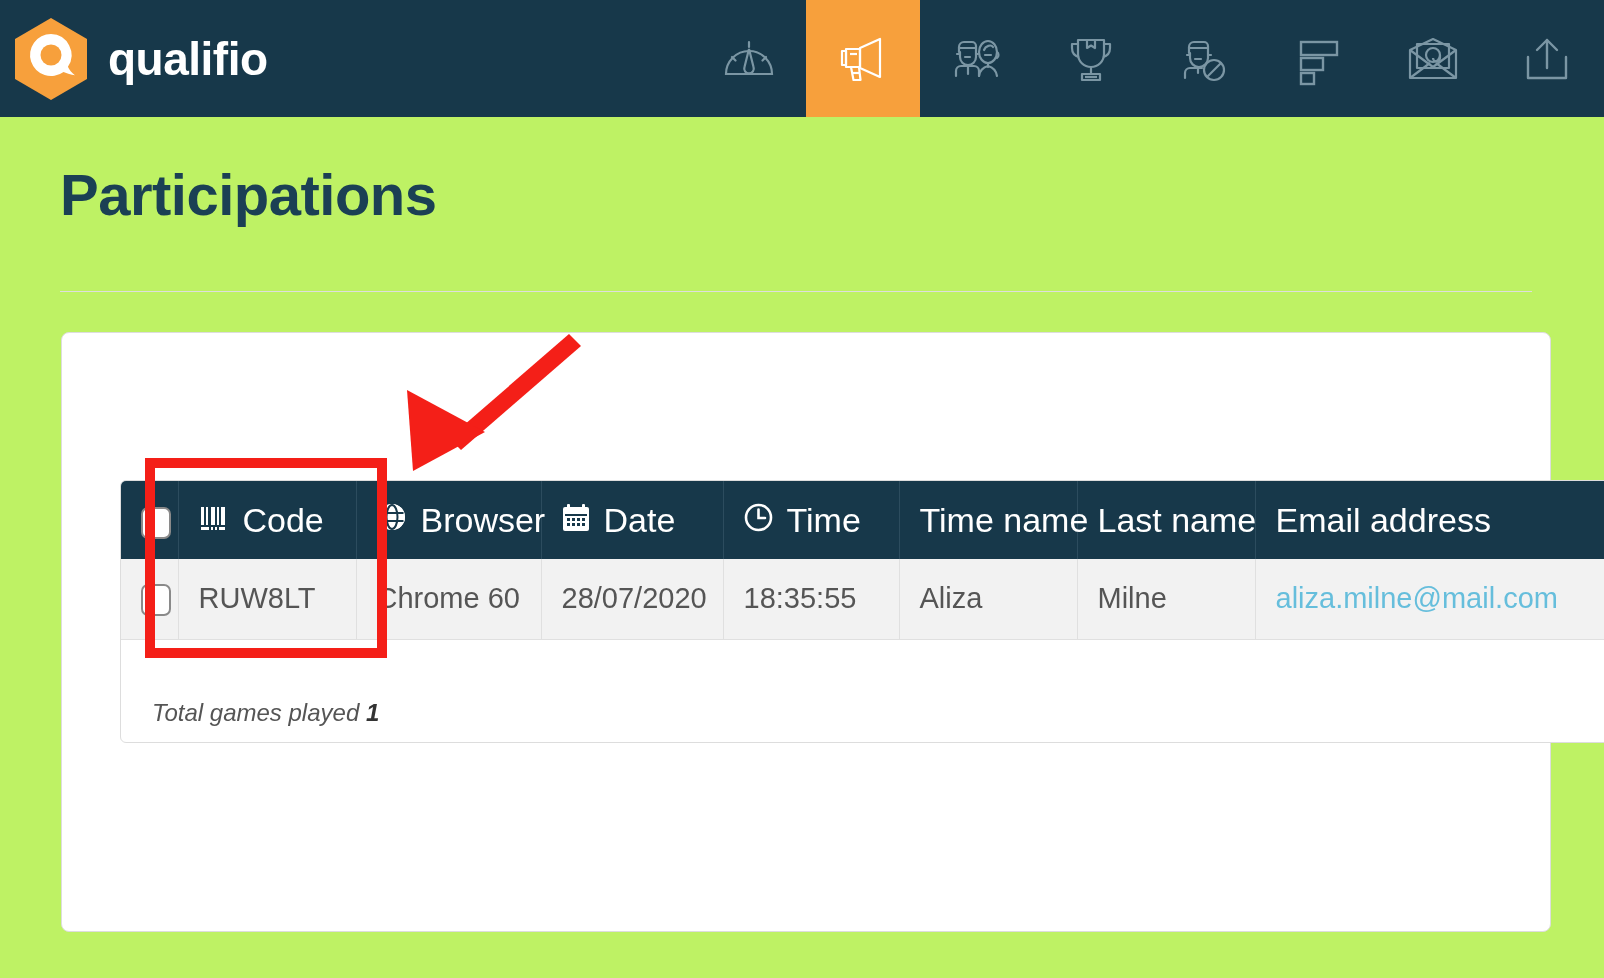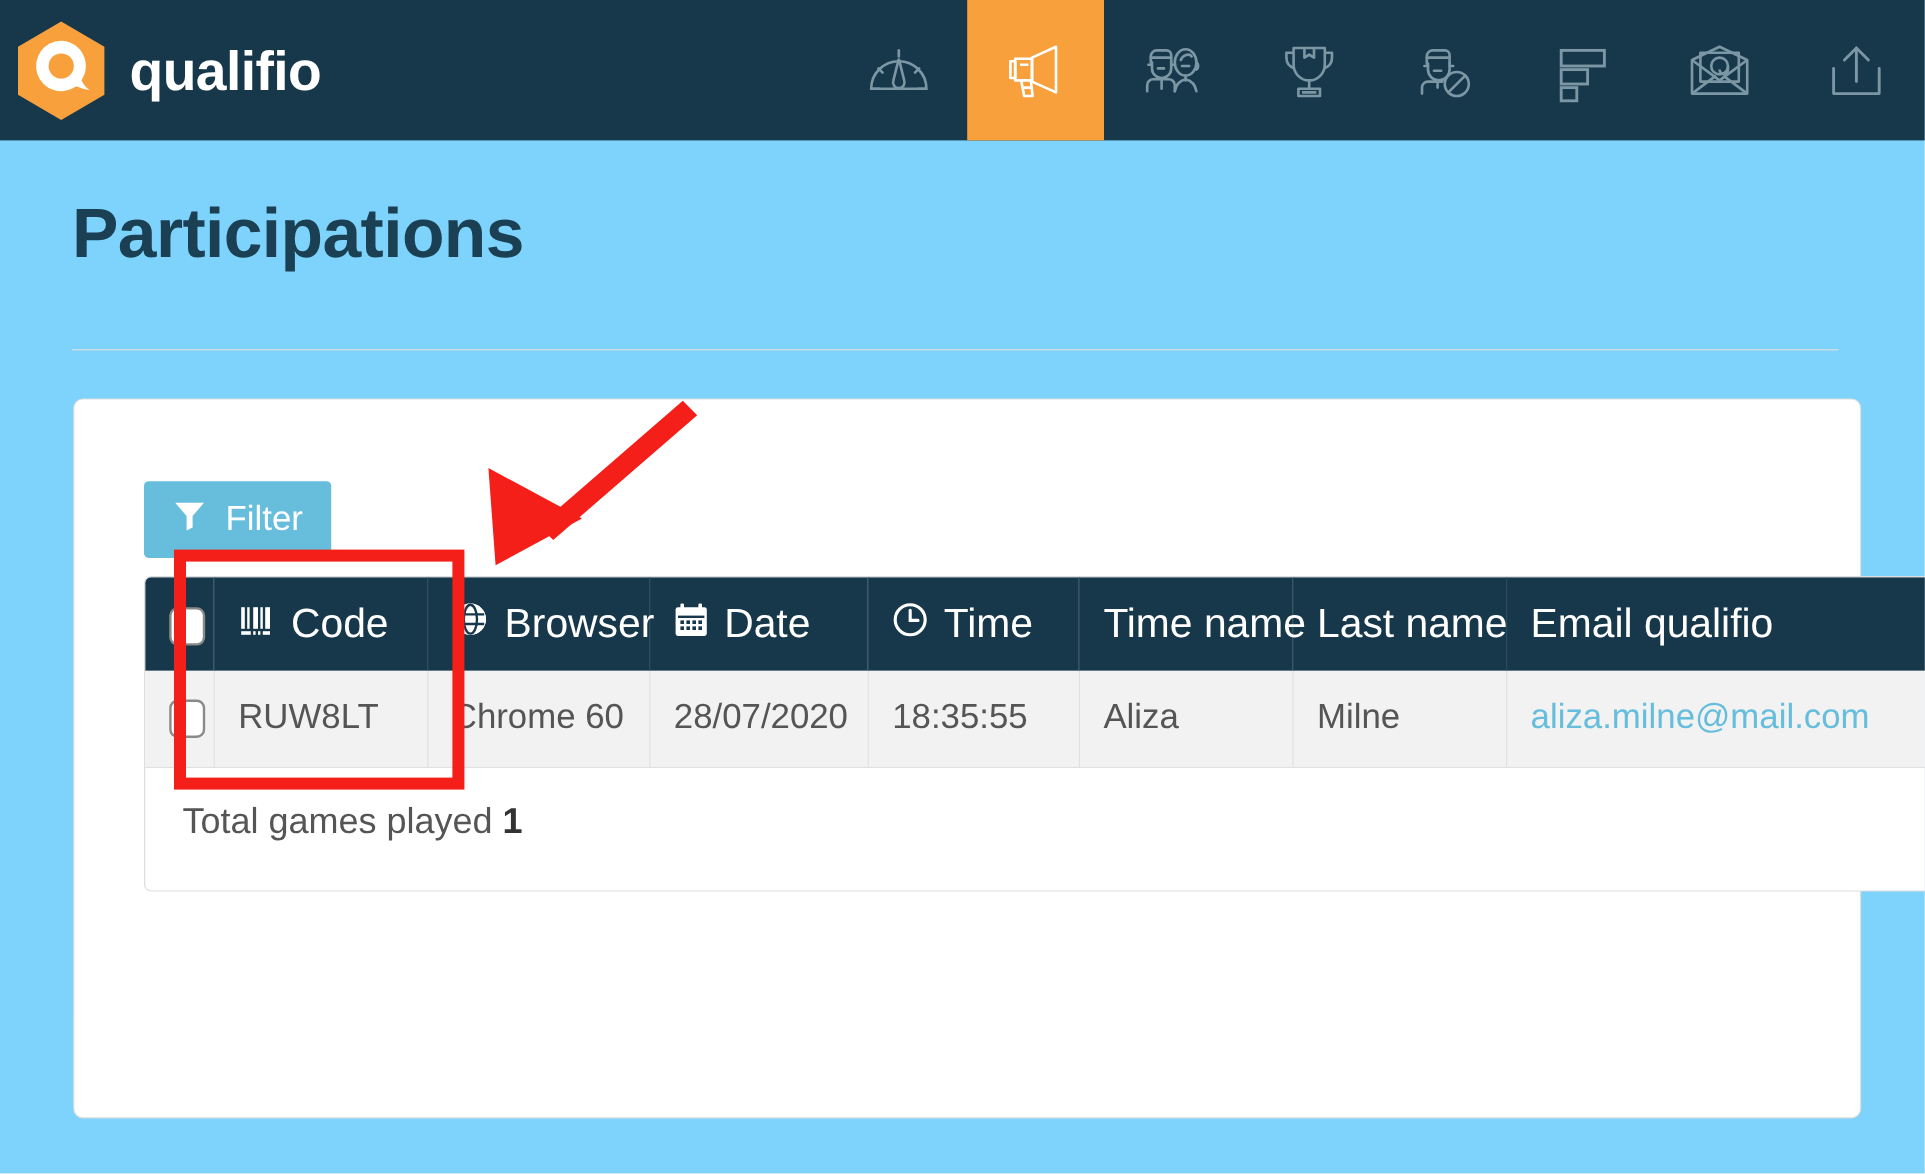--- a/index.html
+++ b/index.html
@@ -2,21 +2,21 @@
 <html><head>
 <meta charset="utf-8">
 <style>
   * { box-sizing: border-box; margin: 0; padding: 0; }
   html, body {
     width: 1604px; height: 978px;
     background: #f0f0f0;
     font-family: "Liberation Sans", sans-serif;
     overflow: hidden;
   }
-  #app { position: relative; width: 1604px; height: 978px; background: #7dd3fc; }
+  #app { position: relative; width: 1604px; height: 978px; background: #bef264; }
 
   
   .topnav {
     position: absolute; top: 0; left: 0;
     width: 1604px; height: 117px;
     background: #17384a;
     display: flex; align-items: stretch;
   }
   .brand { display: flex; align-items: center; padding-left: 12px; gap: 18px; }
   .brand-mark { width: 78px; height: 86px; position: relative; }
@@ -108,22 +108,22 @@
   .chk {
     width: 30px; height: 32px;
     background: #ffffff;
     border: 2px solid #8a8a8a;
     border-radius: 7px;
     display: inline-block; vertical-align: middle;
     cursor: pointer;
   }
 
   .total-line {
-    position: absolute; left: 152px; top: 668px;
-    font-size: 30px; color: #555555;
+    position: absolute; left: 152px; top: 699px;
+    font-size: 24px; color: #555555; font-style: italic;
   }
   .total-line b { color: #333333; font-weight: 700; }
 
   .remove-btn {
     position: absolute; left: 119px; top: 761px;
     height: 70px;
     background: #c8202f; color: #ffffff;
     border: none; border-radius: 5px;
     display: flex; align-items: center; gap: 18px;
     padding: 0 28px;
@@ -269,28 +269,20 @@
       </div>
 
     </div>
   </div>
 
   <div class="page-title">Participations</div>
   <div class="title-rule"></div>
 
   <div class="card"></div>
 
-  <button class="filter-btn">
-    <span>
-      <svg width="28" height="28" viewBox="0 0 28 28" fill="#ffffff">
-        <path d="M2 4h24l-9.5 11v9.5L11.5 27v-12z"></path>
-      </svg>
-    </span>
-    <span>Filter</span>
-  </button>
 
   <div class="table-wrap">
     <table class="grid">
       <thead>
         <tr>
           <th class="col-check">
             <span class="chk"></span>
           </th>
           <th class="col-code">
             <span class="th-inner">
@@ -357,21 +349,21 @@
               <span>Time</span>
             </span>
           </th>
           <th class="col-first">
             <span>Time name</span>
           </th>
           <th class="col-last">
             <span>Last name</span>
           </th>
           <th class="col-email">
-            <span>Email qualifio</span>
+            <span>Email address</span>
           </th>
         </tr>
       </thead>
       <tbody>
         <tr>
           <td class="col-check">
             <span class="chk"></span>
           </td>
           <td class="col-code">RUW8LT</td>
           <td class="col-browser">Chrome 60</td>

